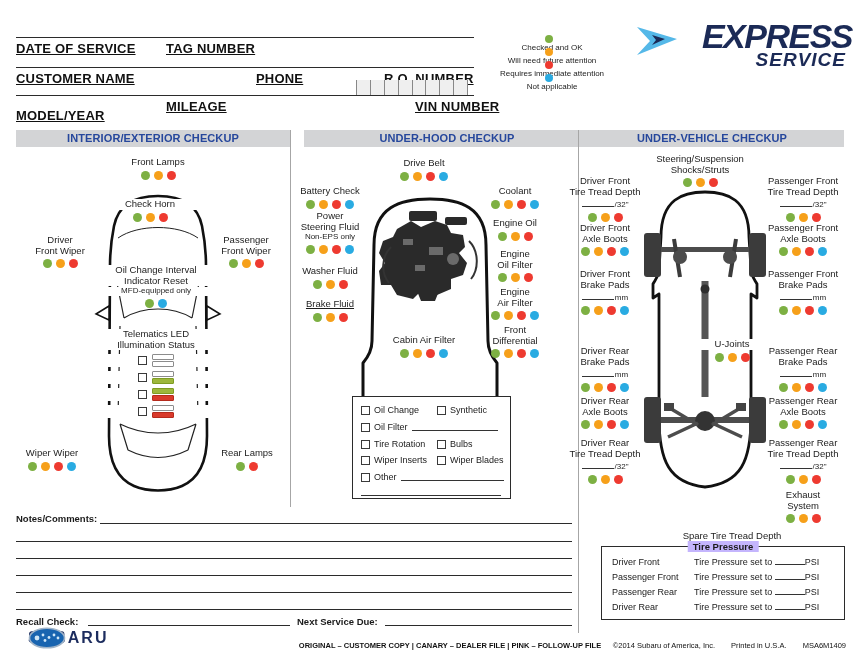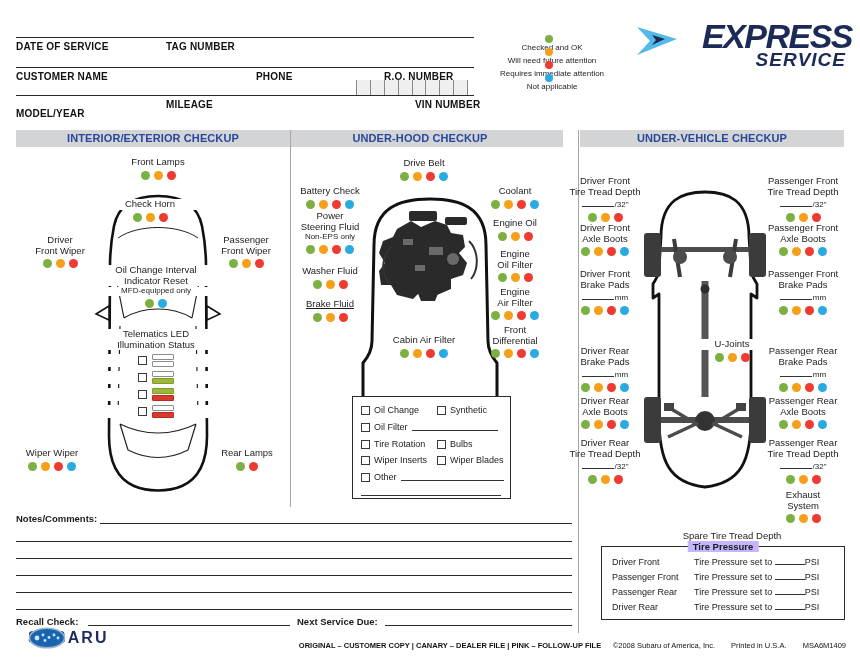--- a/index.html
+++ b/index.html
@@ -1,19 +1,19 @@
 <!DOCTYPE html>
 <html><head>
 <meta charset="utf-8">
 <style>
   html,body{margin:0;padding:0;background:#fff;}
   .page{position:relative;width:860px;height:665px;background:#fff;overflow:hidden;
         font-family:"Liberation Sans","DejaVu Sans",sans-serif;color:#1a1a1a;}
   .hl{position:absolute;border-bottom:1.2px solid #2b2b2b;height:0;}
-  .flabel{position:absolute;font-size:10px;font-weight:bold;letter-spacing:.2px;color:#111;white-space:nowrap;}
+  .flabel{position:absolute;font-size:13px;font-weight:bold;letter-spacing:.2px;color:#111;white-space:nowrap;text-decoration:underline;}
   
   .legend{position:absolute;left:500px;top:35px;}
   .lrow{display:flex;align-items:center;height:13px;flex-direction:column;}
   .ldot{width:8px;height:8px;border-radius:50%;margin-right:6px;flex:none;}
   .llab{font-size:8px;color:#222;white-space:nowrap;}
   
   .express{position:absolute;right:8px;top:20px;width:215px;text-align:right;}
   .ex-word{font-size:34px;font-weight:bold;font-style:italic;color:#1b2a56;letter-spacing:-1.5px;line-height:.95;}
   .ex-sub{font-size:19px;font-weight:bold;font-style:italic;color:#1b2a56;letter-spacing:1px;margin-top:-3px;padding-right:6px;}
   .ex-arrow{position:absolute;left:-2px;top:2px;}
@@ -114,21 +114,21 @@
   <div class="express">
     <svg class="ex-arrow" width="46" height="38" viewBox="0 0 46 38">
       <path d="M2,5 L42,17 L2,33 L15,19 Z" fill="#55b8e8"></path>
       <path d="M17,13 l13,4 -13,6 4,-5 Z" fill="#1b2a56"></path>
     </svg>
     <div class="ex-word">EXPRESS</div>
     <div class="ex-sub">SERVICE</div>
   </div>
 
   <div class="col-head" style="left:16px;width:274px;">INTERIOR/EXTERIOR CHECKUP</div>
-  <div class="col-head" style="left:277px;width:286px;">UNDER-HOOD CHECKUP</div>
+  <div class="col-head" style="left:304px;width:286px;">UNDER-HOOD CHECKUP</div>
   <div class="col-head" style="left:580px;width:264px;">UNDER-VEHICLE CHECKUP</div>
   <div class="vdiv" style="left:290px;top:130px;height:377px;"></div>
   <div class="vdiv" style="left:578px;top:130px;height:503px;"></div>
 
   <svg style="left:86px;top:186px;" width="144" height="318" viewBox="0 0 144 318">
     <path d="M28,40 C33,16 52,10 72,10 C92,10 111,16 116,40 C119,55 120,64 120,80 L121,250 C121,274 114,292 96,300 C82,306 62,306 48,300 C30,292 23,274 23,250 L24,80 C24,64 25,55 28,40 Z" fill="#fff" stroke="#111" stroke-width="2.6"></path>
     <path d="M32,52 C52,38 92,38 112,52" fill="none" stroke="#222" stroke-width="1"></path>
     <path d="M30,92 C52,78 92,78 114,92 M38,132 C58,120 86,120 106,132 M30,92 L38,132 M114,92 L106,132" fill="none" stroke="#222" stroke-width="1.2"></path>
     <path d="M34,140 L32,232 M110,140 L112,232" fill="none" stroke="#222" stroke-width="1.2"></path>
     <path d="M34,238 C58,250 86,250 110,238 M42,264 C62,274 82,274 102,264 M34,238 L42,264 M110,238 L102,264" fill="none" stroke="#222" stroke-width="1.2"></path>
@@ -400,20 +400,29 @@
     <div class="svc-row" style="left:8px;top:75px;">
       <span class="cbx"></span>
       <span>Other</span>
       <span class="bline2" style="width:103px;"></span>
     </div>
     <div class="svc-row" style="left:8px;top:91px;">
       <span class="bline2" style="width:140px;"></span>
     </div>
   </div>
 
+  <div class="cp" style="left:644px;top:154px;width:112px;">
+    <div class="cp-label bgw">Steering/Suspension
+Shocks/Struts</div>
+    <div class="cp-dots">
+        <span class="dot" style="background: rgb(125, 176, 67);"></span>
+        <span class="dot" style="background: rgb(246, 160, 26);"></span>
+        <span class="dot" style="background: rgb(238, 58, 48);"></span>
+      </div>
+  </div>
   <div class="cp" style="left:553px;top:176px;width:104px;">
     <div class="cp-label">Driver Front
 Tire Tread Depth</div>
     <div class="cp-blank"><span class="bline"></span><span>/32"</span></div>
     <div class="cp-dots">
         <span class="dot" style="background: rgb(125, 176, 67);"></span>
         <span class="dot" style="background: rgb(246, 160, 26);"></span>
         <span class="dot" style="background: rgb(238, 58, 48);"></span>
       </div>
   </div>
@@ -599,18 +608,18 @@
       <circle cx="15" cy="8" r="1.4" fill="#cfe6f7"></circle>
       <circle cx="21" cy="10.5" r="1.4" fill="#cfe6f7"></circle>
       <circle cx="26" cy="8" r="1.4" fill="#cfe6f7"></circle>
       <circle cx="30" cy="11" r="1.4" fill="#cfe6f7"></circle>
       <circle cx="17" cy="13.5" r="1.4" fill="#cfe6f7"></circle>
     </svg>
     <span class="subaru-text">SUBARU</span>
   </div>
   <div class="foot-center">ORIGINAL – CUSTOMER COPY  |  CANARY – DEALER FILE  |  PINK – FOLLOW-UP FILE</div>
   <div class="foot-right">
-    <span>©2008 Subaru of America, Inc.</span>
+    <span>©2014 Subaru of America, Inc.</span>
     <span>Printed in U.S.A.</span>
     <span>MSA6M1409</span>
   </div>
 
 </div>
 
 </body></html>

